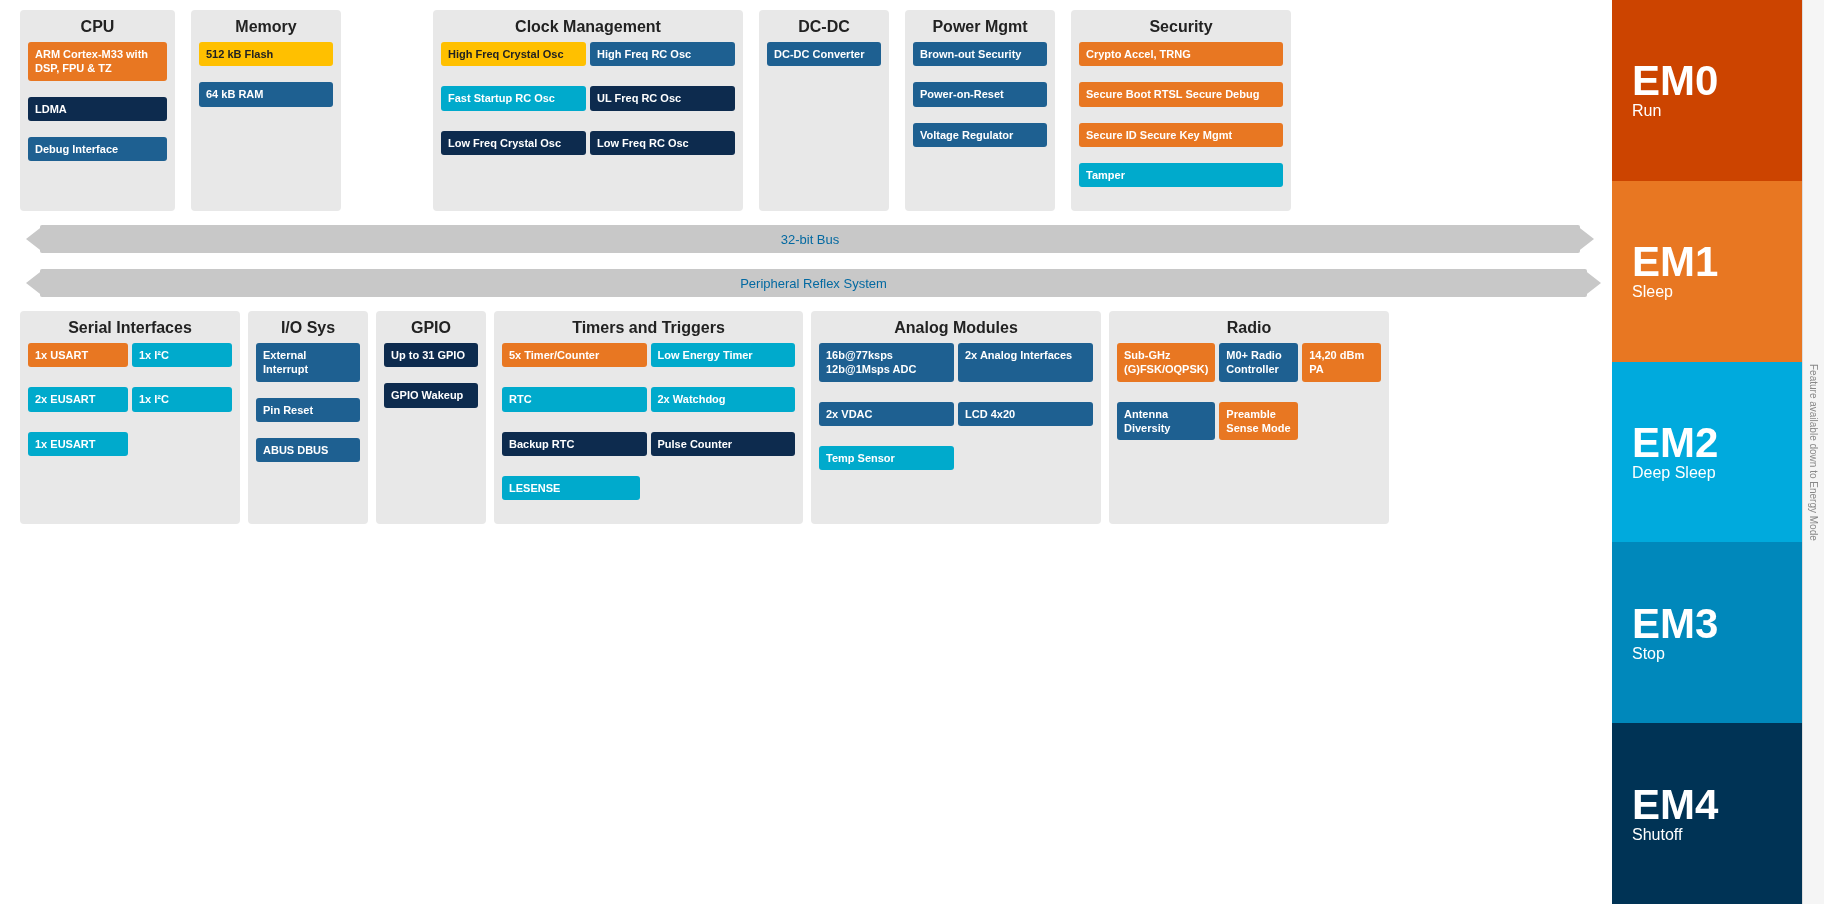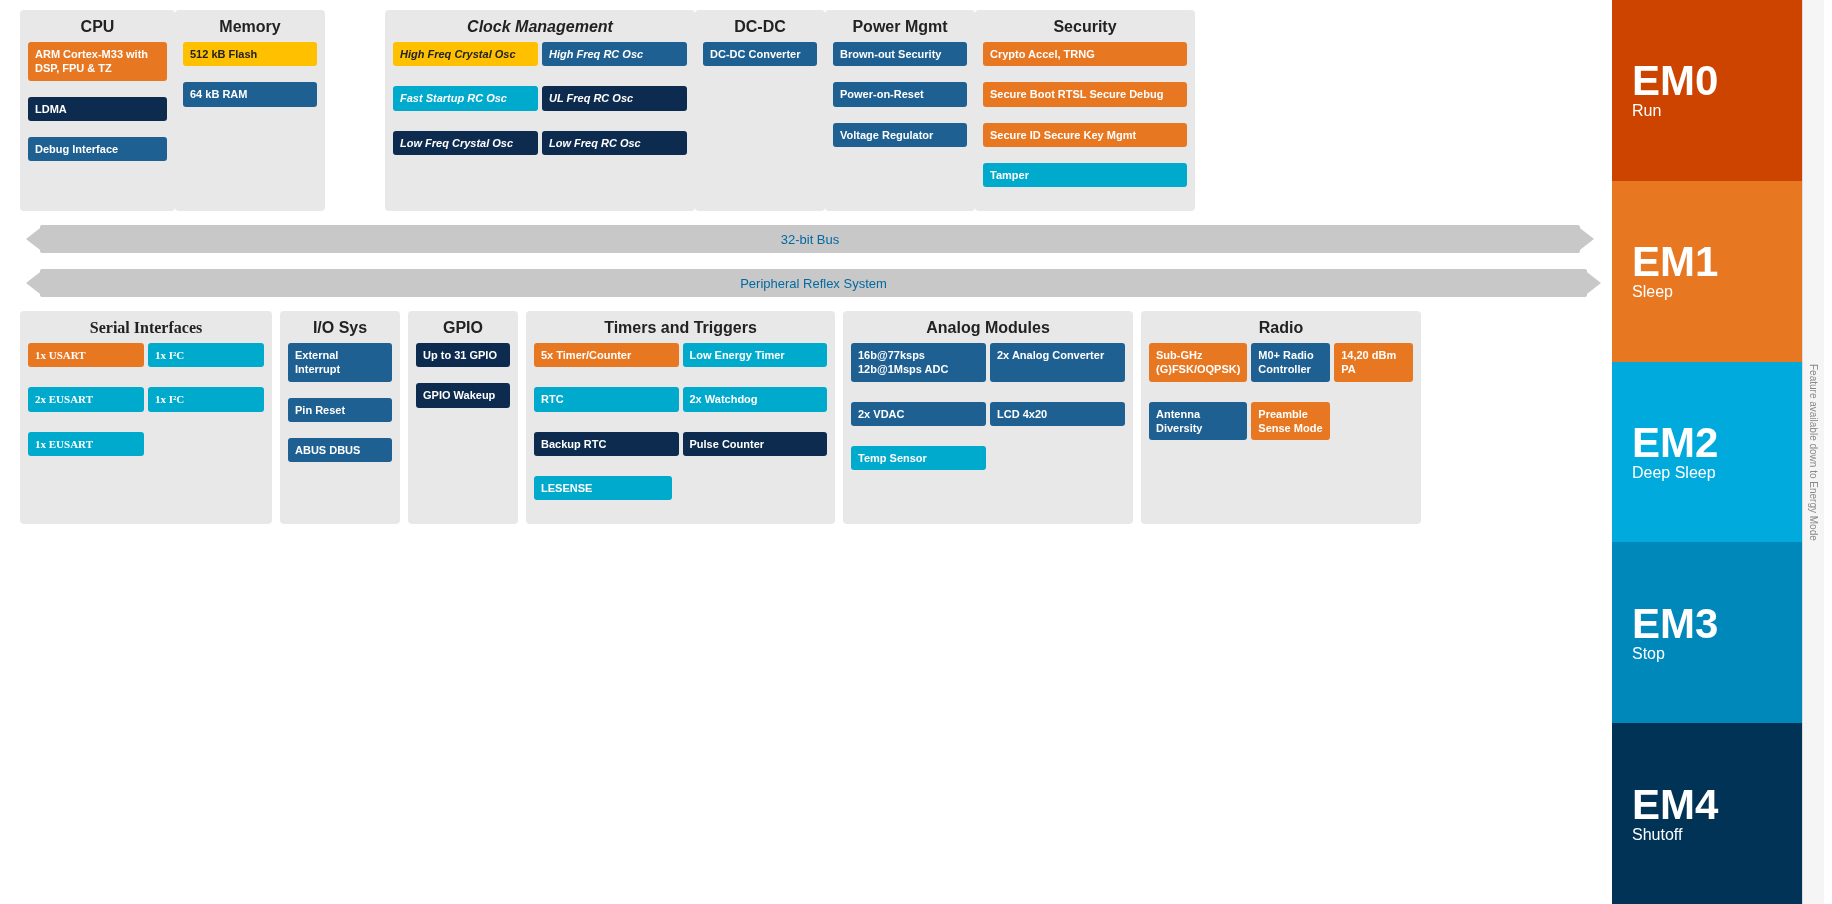--- a/index.html
+++ b/index.html
@@ -22,21 +22,21 @@
       position: absolute;
       right: 8px; top: 0;
       width: 212px;
       height: 904px;
       display: flex;
       flex-direction: column;
     }
     
     .top-row {
       display: flex;
-      gap: 0;
+      gap: 16px;
       margin-bottom: 6px;
       padding: 0 10px;
     }
     .section-box {
       background: #e8e8e8;
       border-radius: 4px;
       padding: 8px;
       position: relative;
     }
     .section-title {
@@ -60,21 +60,21 @@
     .block-blue-mid { background: #1E6091; }
     .block-blue-light { background: #00AACC; }
     .block-yellow { background: #FFC000; color: #222; }
     .block-dark-navy { background: #0D2B4E; }
 
     
     .cpu-box { width: 155px; }
     
     .memory-box { width: 150px; }
     
-    .clock-box { width: 310px; font-style: italic; }
+    .clock-box { width: 310px; }
     .clock-inner { display: grid; grid-template-columns: 1fr 1fr; gap: 4px; }
     
     .dcdc-box { width: 130px; }
     
     .power-box { width: 150px; }
     
     .security-box { width: 220px; }
 
     
     .bus-section {
@@ -113,21 +113,21 @@
       border-left: 18px solid #b0b0b0;
     }
 
     
     .bottom-row {
       display: flex;
       gap: 8px;
       margin-top: 4px;
       padding: 0 10px;
     }
-    .serial-box { width: 252px; font-family: Liberation Serif, serif; }
+    .serial-box { width: 220px; }
     .serial-inner { display: grid; grid-template-columns: 1fr 1fr; gap: 4px; }
     .ios-box { width: 120px; }
     .gpio-box { width: 110px; }
     .timers-box { width: 309px; }
     .timers-inner { display: grid; grid-template-columns: 1fr 1fr; gap: 4px; }
     .analog-box { width: 290px; }
     .analog-inner { display: grid; grid-template-columns: 1fr 1fr; gap: 4px; }
     .radio-box { width: 280px; }
     .radio-inner { display: grid; grid-template-columns: 1fr 1fr 1fr; gap: 4px; }
 
@@ -285,21 +285,21 @@
         <div class="block block-dark-navy">Backup RTC</div>
         <div class="block block-dark-navy">Pulse Counter</div>
       </div>
       <div class="block block-blue-light" style="margin-top:4px; width: 47%;">LESENSE</div>
     </div>
 
     <div class="section-box analog-box">
       <div class="section-title">Analog Modules</div>
       <div class="analog-inner">
         <div class="block block-blue-mid">16b@77ksps 12b@1Msps ADC</div>
-        <div class="block block-blue-mid">2x Analog Converter</div>
+        <div class="block block-blue-mid">2x Analog Interfaces</div>
         <div class="block block-blue-mid">2x VDAC</div>
         <div class="block block-blue-mid">LCD 4x20</div>
         <div class="block block-blue-light">Temp Sensor</div>
       </div>
     </div>
 
     <div class="section-box radio-box">
       <div class="section-title">Radio</div>
       <div class="radio-inner">
         <div class="block block-orange">Sub-GHz (G)FSK/OQPSK)</div>

